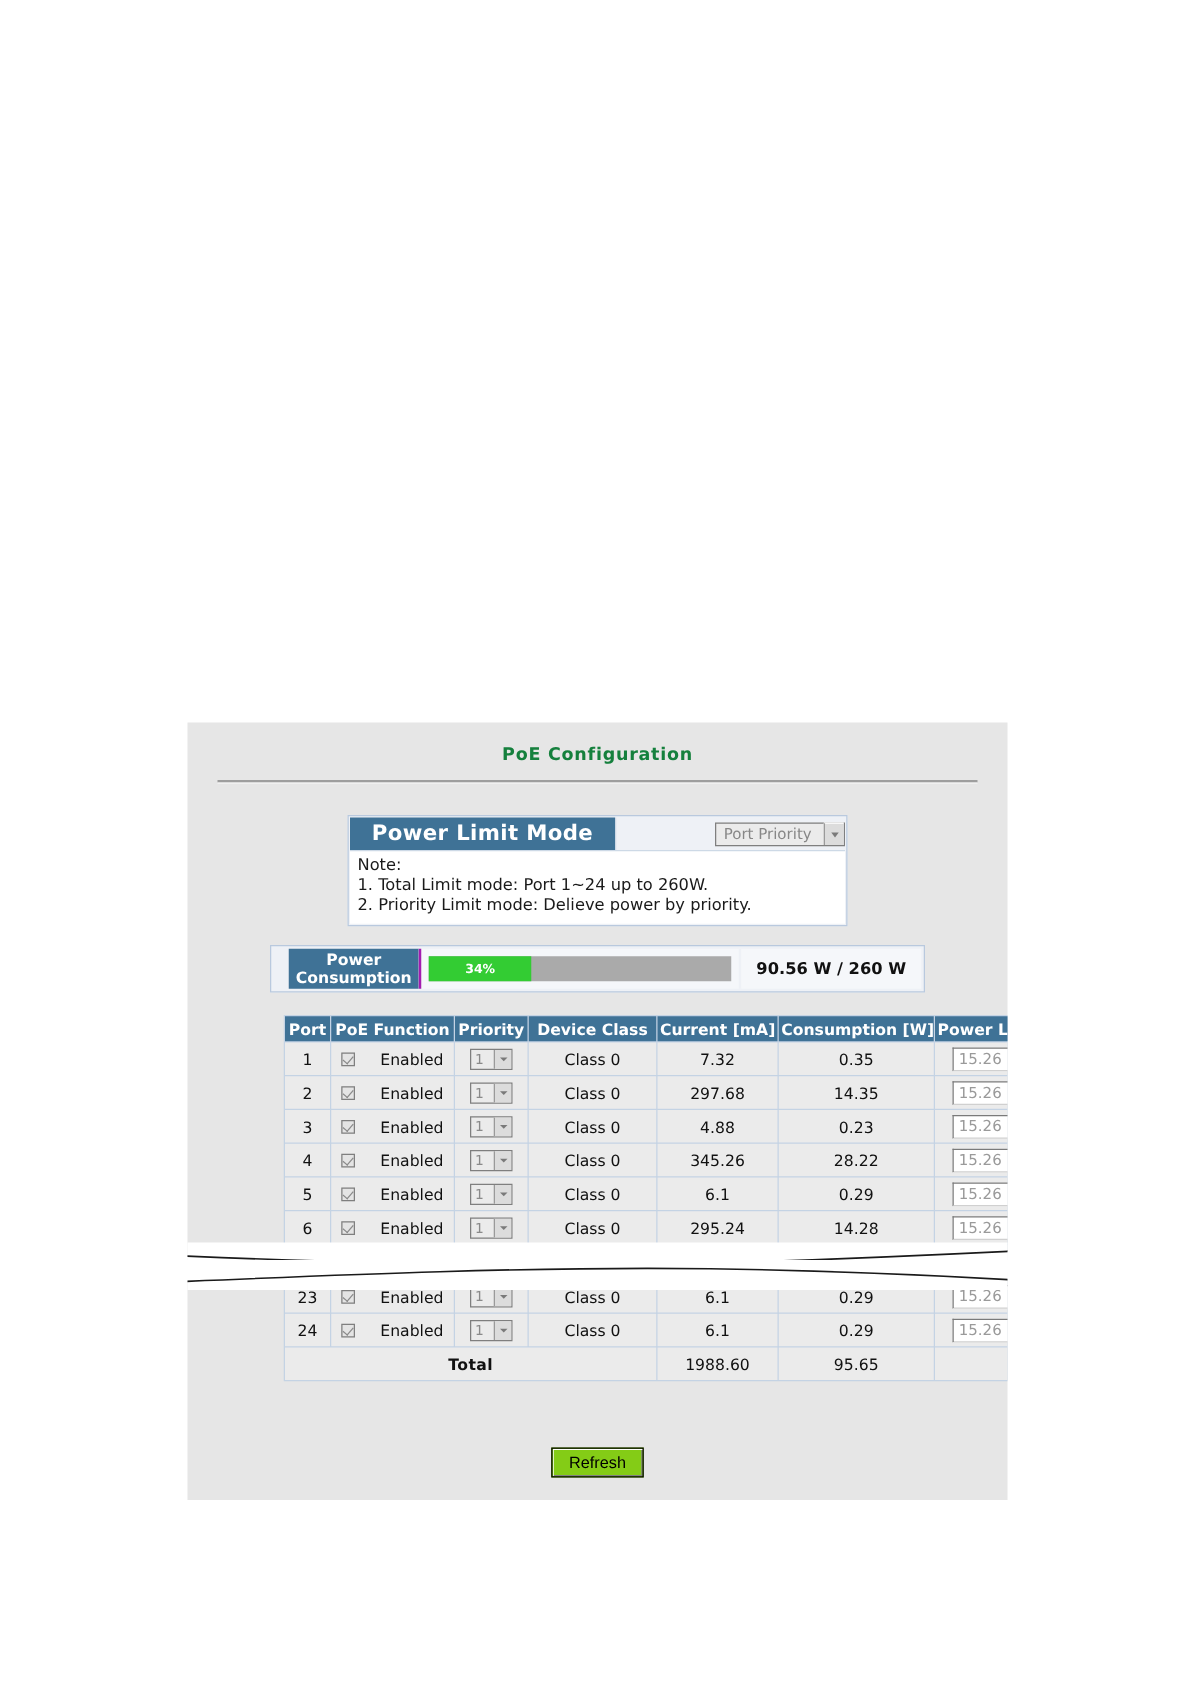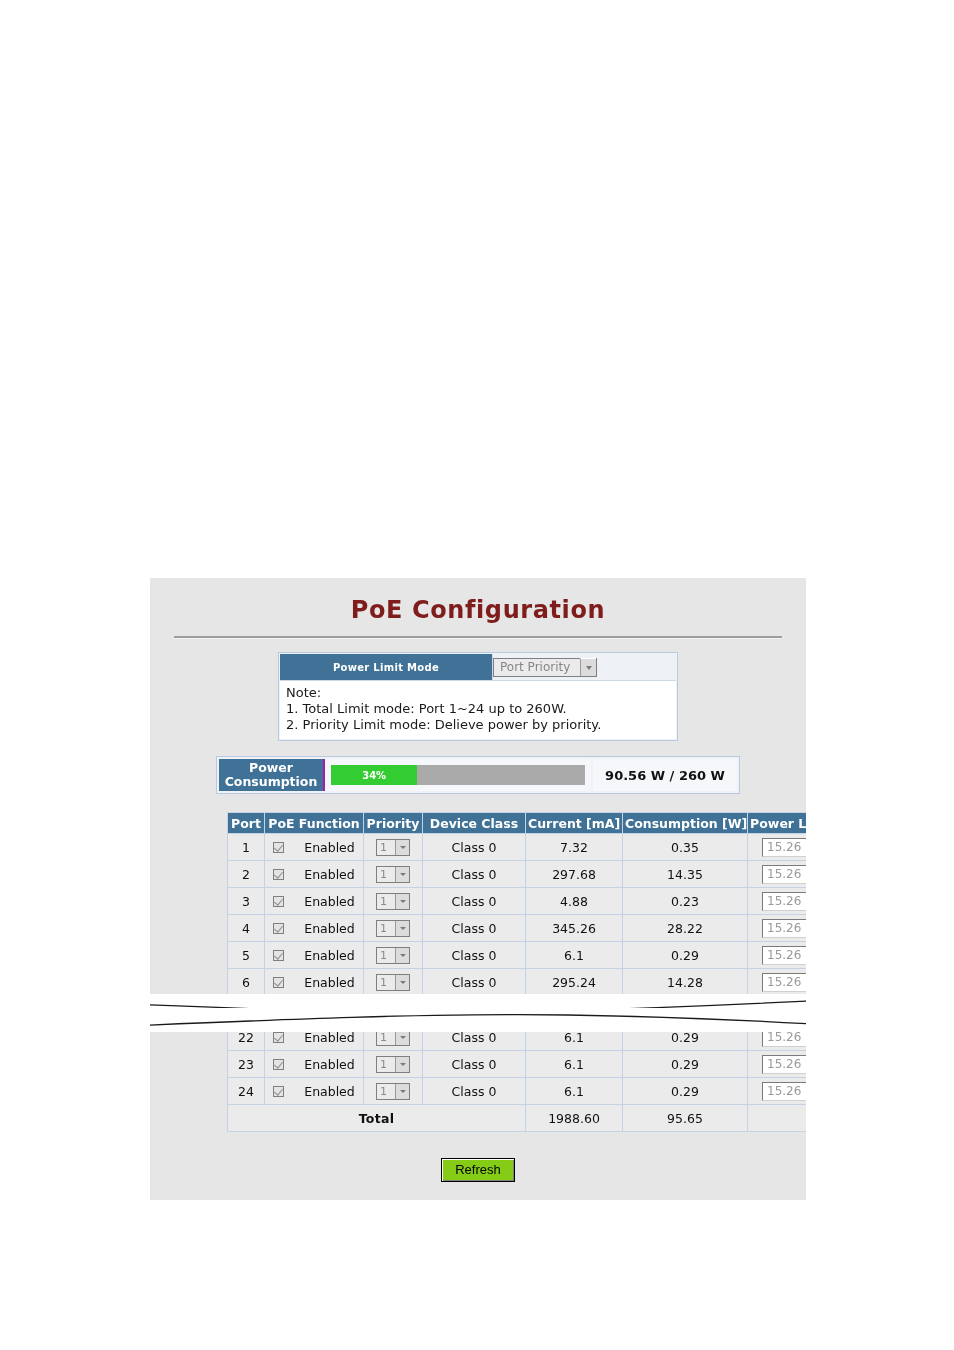--- a/index.html
+++ b/index.html
@@ -22,22 +22,22 @@
     top: 578px;
     width: 656px;
     height: 622px;
     background: #e6e6e6;
     overflow: hidden;
   }
 
   
   .page-title {
     text-align: center;
-    color: #7f1d1d;
-    font-size: 24px;
+    color: #15803d;
+    font-size: 14px;
     font-weight: bold;
     letter-spacing: 0.6px;
     margin-top: 18px;
     font-family: "DejaVu Sans", sans-serif;
   }
   .title-rule {
     height: 0;
     border-top: 2px solid #9e9e9e;
     border-bottom: 1px solid #f3f3f3;
     margin: 12px 24px 0 24px;
@@ -56,34 +56,34 @@
   }
   .mode-row {
     display: flex;
     align-items: stretch;
     height: 26px;
   }
   .mode-label {
     width: 212px;
     background: #3f7296;
     color: #ffffff;
-    font-size: 10px;
+    font-size: 17px;
     font-weight: bold;
     display: flex;
     align-items: center;
     justify-content: center;
     letter-spacing: 0.3px;
     font-family: "DejaVu Sans", sans-serif;
   }
   .mode-value {
     flex: 1;
     background: #eef1f6;
     display: flex;
     align-items: center;
-    justify-content: flex-start;
+    justify-content: flex-end;
     border-left: 1px solid #cdd9e6;
   }
   .sel-box {
     border: 1px solid #7f7f7f;
     background: #ebebeb;
     height: 19px;
     display: flex;
     align-items: center;
     font-size: 12px;
     color: #878787;
@@ -140,20 +140,21 @@
     background: #3f7296;
     color: #ffffff;
     font-size: 12.5px;
     font-weight: bold;
     display: flex;
     flex-direction: column;
     align-items: center;
     justify-content: center;
     line-height: 14px;
     font-family: "DejaVu Sans", sans-serif;
+    margin-left: 12px;
   }
   .cons-track-cell {
     flex: 1;
     background: #f5f7fa;
     display: flex;
     align-items: center;
     padding: 0 6px;
     border-left: 2px solid #a21caf;
     border-right: 2px solid #eef1f6;
   }
@@ -554,39 +555,20 @@
         <col class="col-port">
           <col class="col-func">
           <col class="col-prio">
           <col class="col-class">
         <col class="col-current">
           <col class="col-consum">
           <col class="col-limit">
       </colgroup>
       <tbody id="rowsBottom">
           <tr>
-            <td>22</td>
-            <td>
-              <span class="func-cell">
-                <span class="cbx"></span>
-                <span>Enabled</span>
-              </span>
-            </td>
-            <td><span class="prio-sel">
-                <span class="pv">1</span>
-                <span class="prio-arrow">
-                  <i></i>
-                </span>
-              </span></td>
-            <td class="green">Class 0</td>
-            <td class="green">6.1</td>
-            <td class="green">0.29</td>
-            <td><span class="limit-input">15.26</span></td>
-          </tr>
-          <tr>
             <td>23</td>
             <td>
               <span class="func-cell">
                 <span class="cbx"></span>
                 <span>Enabled</span>
               </span>
             </td>
             <td><span class="prio-sel">
                 <span class="pv">1</span>
                 <span class="prio-arrow">

